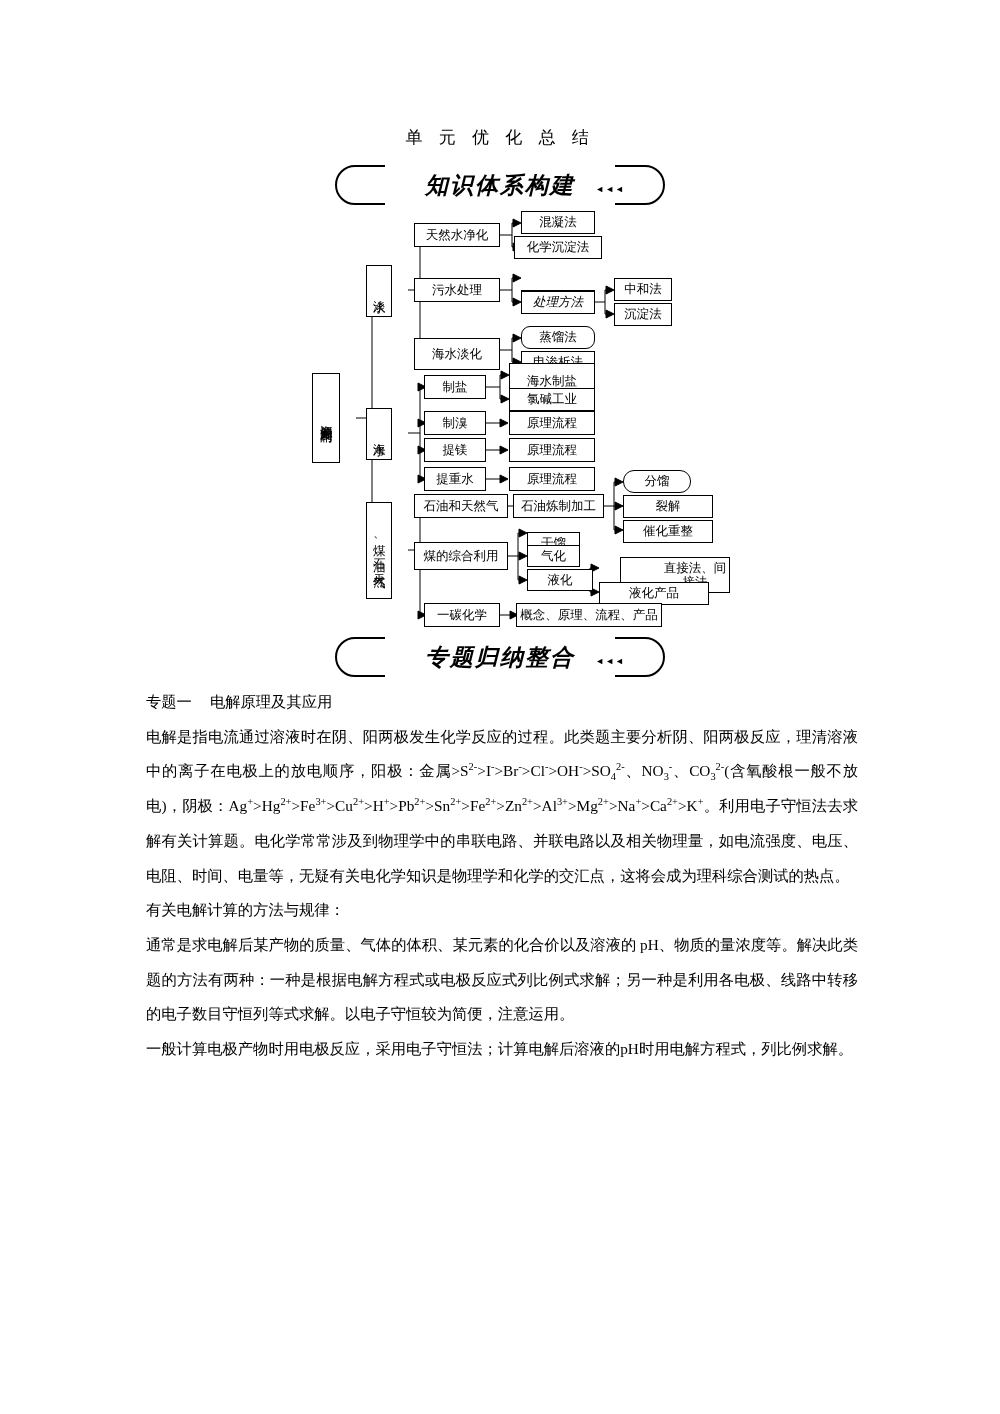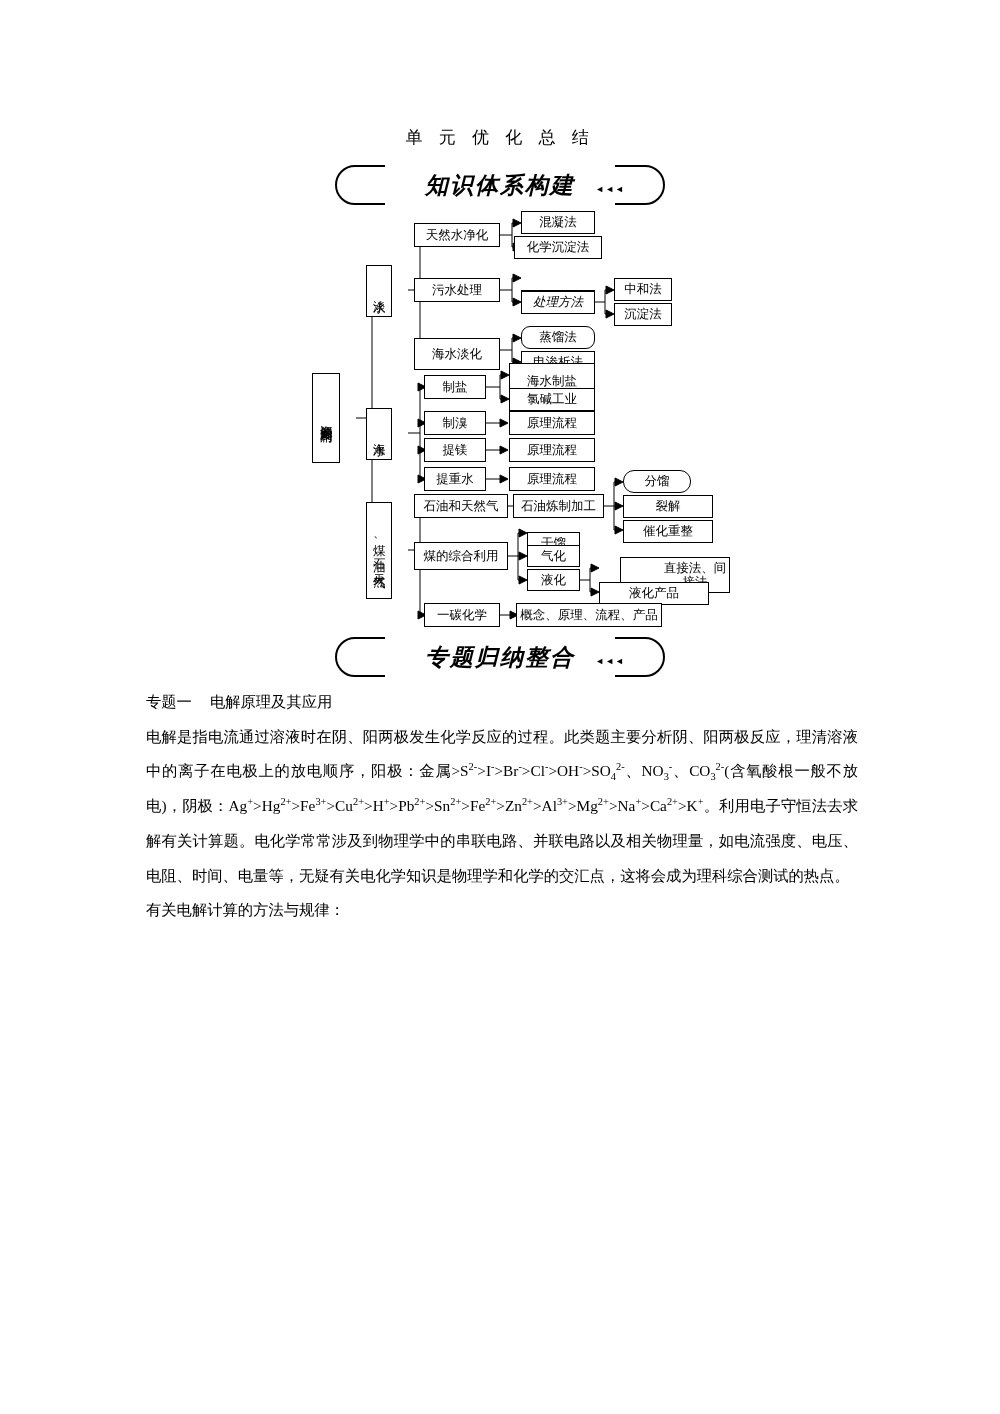--- a/index.html
+++ b/index.html
@@ -234,36 +234,38 @@
 
     <div class="box" style="left:414px;top:289px;width:94px;height:24px;">石油和天然气</div>
     <div class="box" style="left:513px;top:289px;width:91px;height:24px;">石油炼制加工</div>
     <div class="box" style="left:623px;top:265px;width:68px;height:23px;border-radius:11px;">分馏</div>
     <div class="box" style="left:623px;top:290px;width:90px;height:23px;">裂解</div>
     <div class="box" style="left:623px;top:315px;width:90px;height:23px;">催化重整</div>
 
     <div class="box" style="left:414px;top:337px;width:94px;height:28px;">煤的综合利用</div>
     <div class="box" style="left:527px;top:318px;width:53px;height:22px;margin-top:9px;">干馏</div>
     <div class="box" style="left:527px;top:340px;width:53px;height:22px;">气化</div>
-    <div class="box" style="left:527px;top:364px;width:53px;height:22px;">液化</div>
+    <div class="box" style="left:527px;top:364px;width:66px;height:22px;">液化</div>
     <div class="box" style="left:620px;top:352px;width:110px;height:36px;padding-left:40px;">直接法、间接法</div>
     <div class="box" style="left:599px;top:377px;width:110px;height:23px;">液化产品</div>
 
     <div class="box" style="left:424px;top:398px;width:76px;height:24px;">一碳化学</div>
     <div class="box" style="left:516px;top:398px;width:146px;height:24px;">概念、原理、流程、产品</div>
   </div>
 
   <div class="banner" id="banner2">
     <div class="bar"></div>
     <div class="cut" style="left:50px;width:230px;"></div>
     <div class="txt">专题归纳整合</div>
     <div class="dots">◄◄◄</div>
   </div>
 
   <div class="content">
     <p class="sec-title">
       <span>专题一</span><span class="sp"></span><span>电解原理及其应用</span>
     </p>
     <p><span>电解是指电流通过溶液时在阴、阳两极发生化学反应的过程。此类题主要分析阴、阳两极反应，理清溶液中的离子在电极上的放电顺序，阳极：金属&gt;S</span><sup>2-</sup><span>&gt;I</span><sup>-</sup><span>&gt;Br</span><sup>-</sup><span>&gt;Cl</span><sup>-</sup><span>&gt;OH</span><sup>-</sup><span>&gt;SO</span><sub>4</sub><sup>2-</sup><span>、NO</span><sub>3</sub><sup>-</sup><span>、CO</span><sub>3</sub><sup>2-</sup><span>(含氧酸根一般不放电)，阴极：Ag</span><sup>+</sup><span>&gt;Hg</span><sup>2+</sup><span>&gt;Fe</span><sup>3+</sup><span>&gt;Cu</span><sup>2+</sup><span>&gt;H</span><sup>+</sup><span>&gt;Pb</span><sup>2+</sup><span>&gt;Sn</span><sup>2+</sup><span>&gt;Fe</span><sup>2+</sup><span>&gt;Zn</span><sup>2+</sup><span>&gt;Al</span><sup>3+</sup><span>&gt;Mg</span><sup>2+</sup><span>&gt;Na</span><sup>+</sup><span>&gt;Ca</span><sup>2+</sup><span>&gt;K</span><sup>+</sup><span>。利用电子守恒法去求解有关计算题。电化学常常涉及到物理学中的串联电路、并联电路以及相关物理量，如电流强度、电压、电阻、时间、电量等，无疑有关电化学知识是物理学和化学的交汇点，这将会成为理科综合测试的热点。</span></p>
     <p>有关电解计算的方法与规律：</p>
+    <p>通常是求电解后某产物的质量、气体的体积、某元素的化合价以及溶液的 pH、物质的量浓度等。解决此类题的方法有两种：一种是根据电解方程式或电极反应式列比例式求解；另一种是利用各电极、线路中转移的电子数目守恒列等式求解。以电子守恒较为简便，注意运用。</p>
+    <p>一般计算电极产物时用电极反应，采用电子守恒法；计算电解后溶液的pH时用电解方程式，列比例求解。</p>
   </div>
 
 </div>
 
 </body></html>

